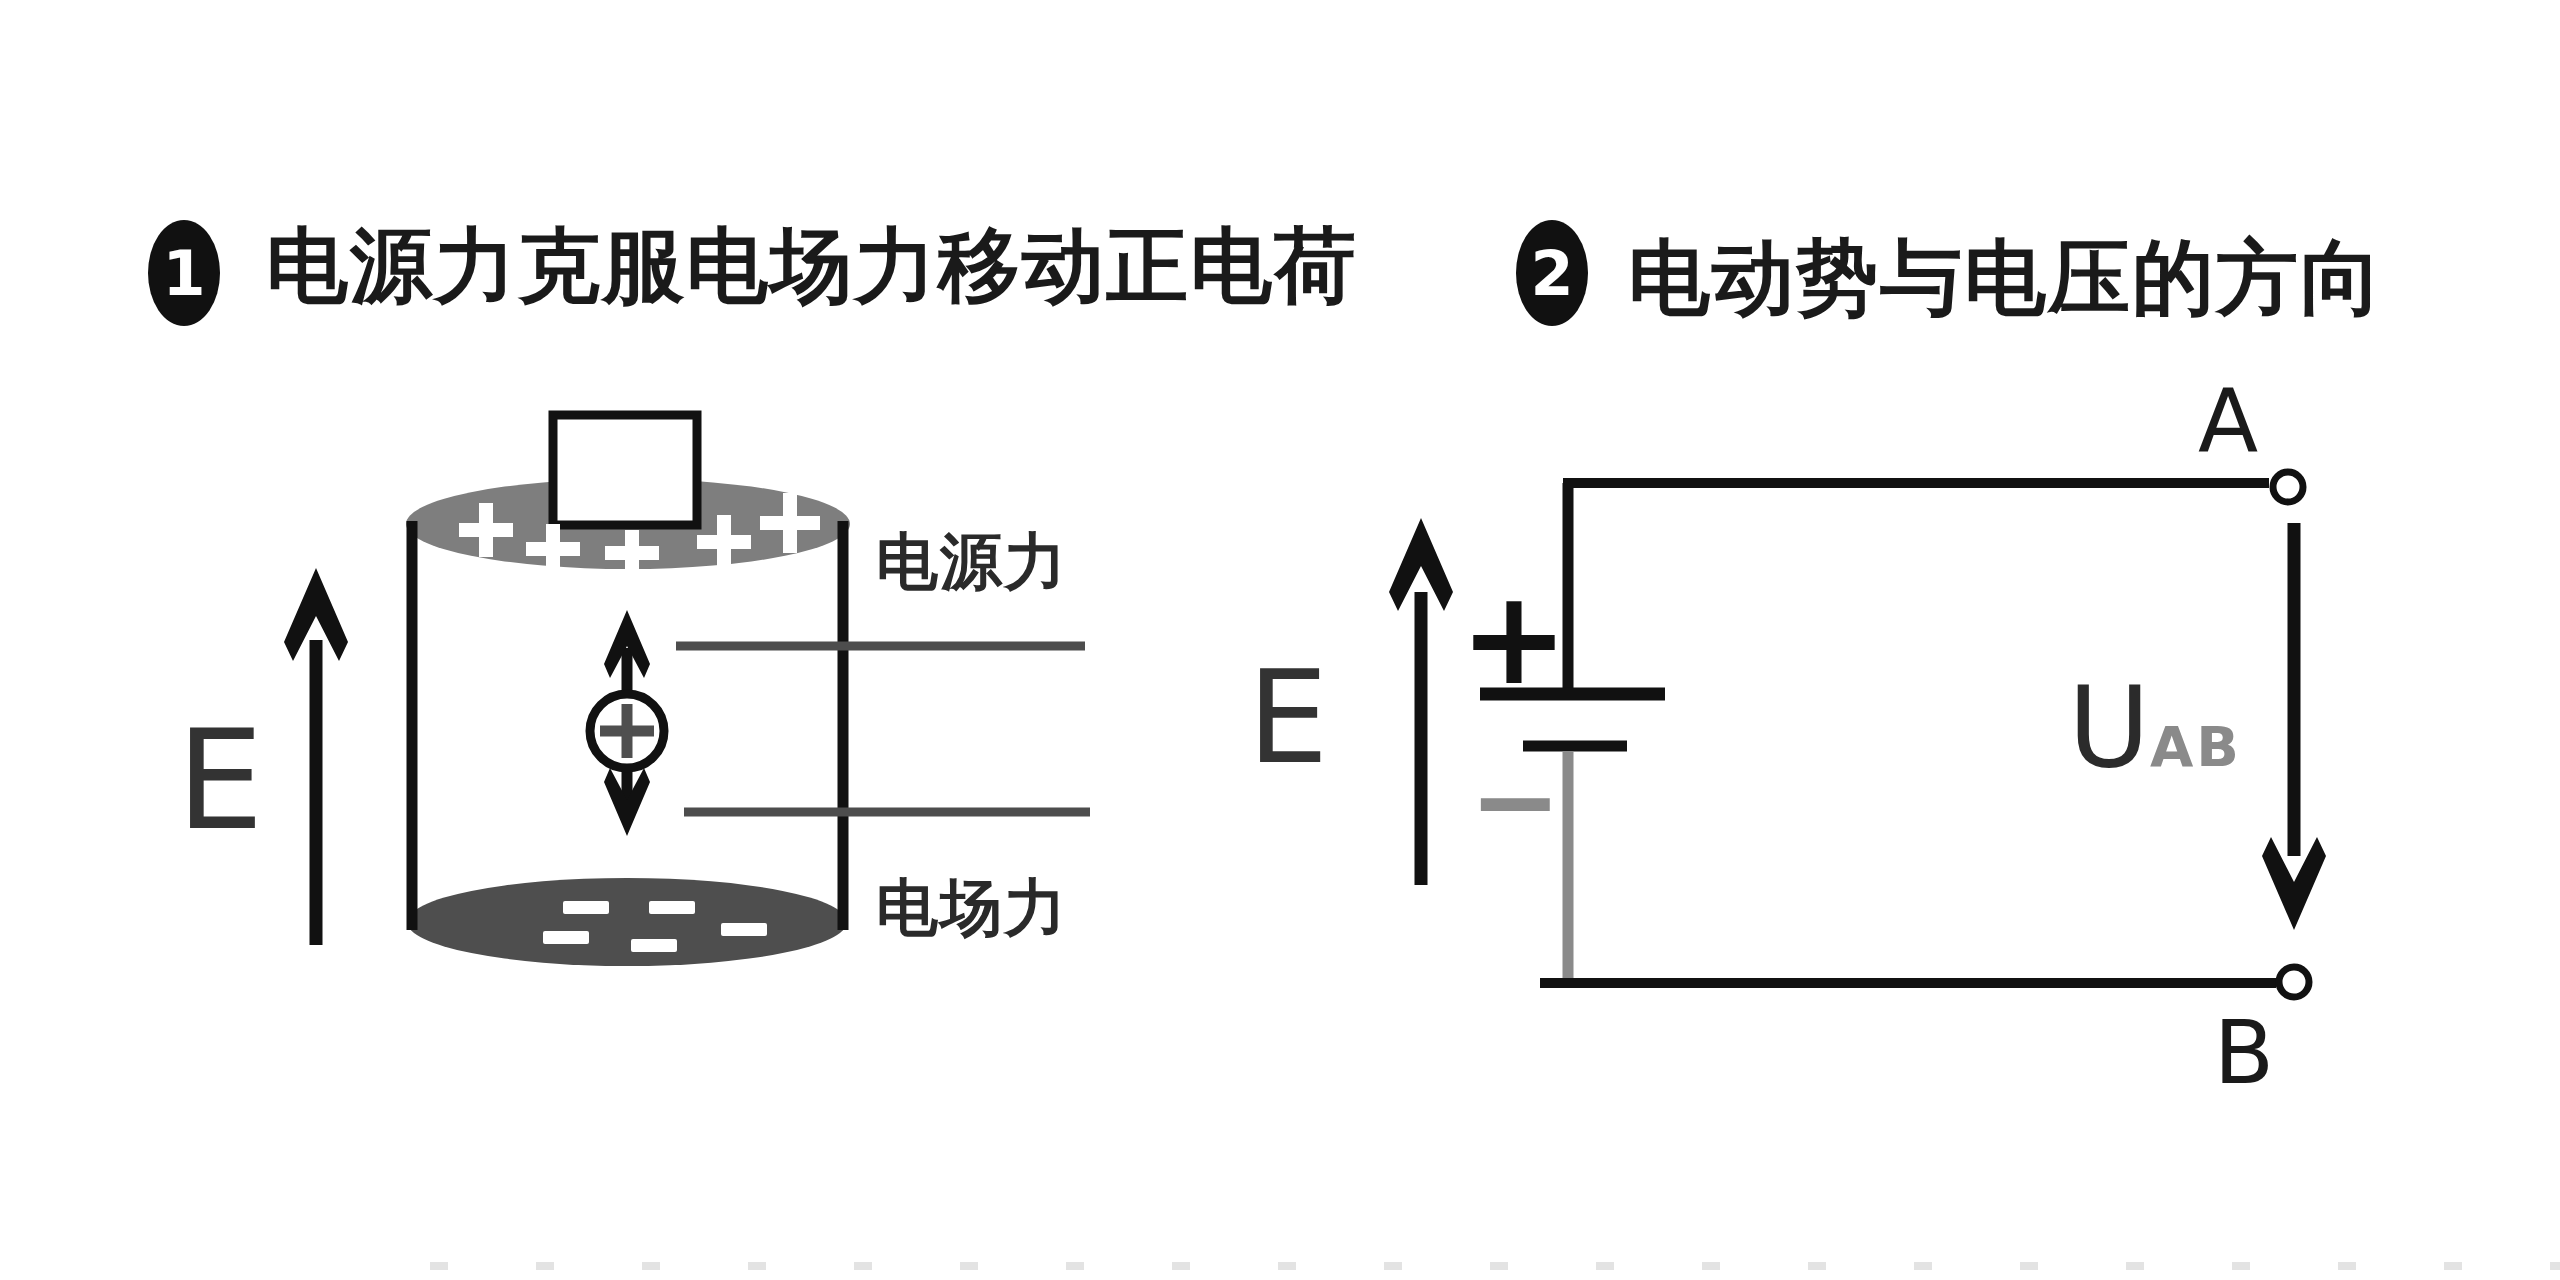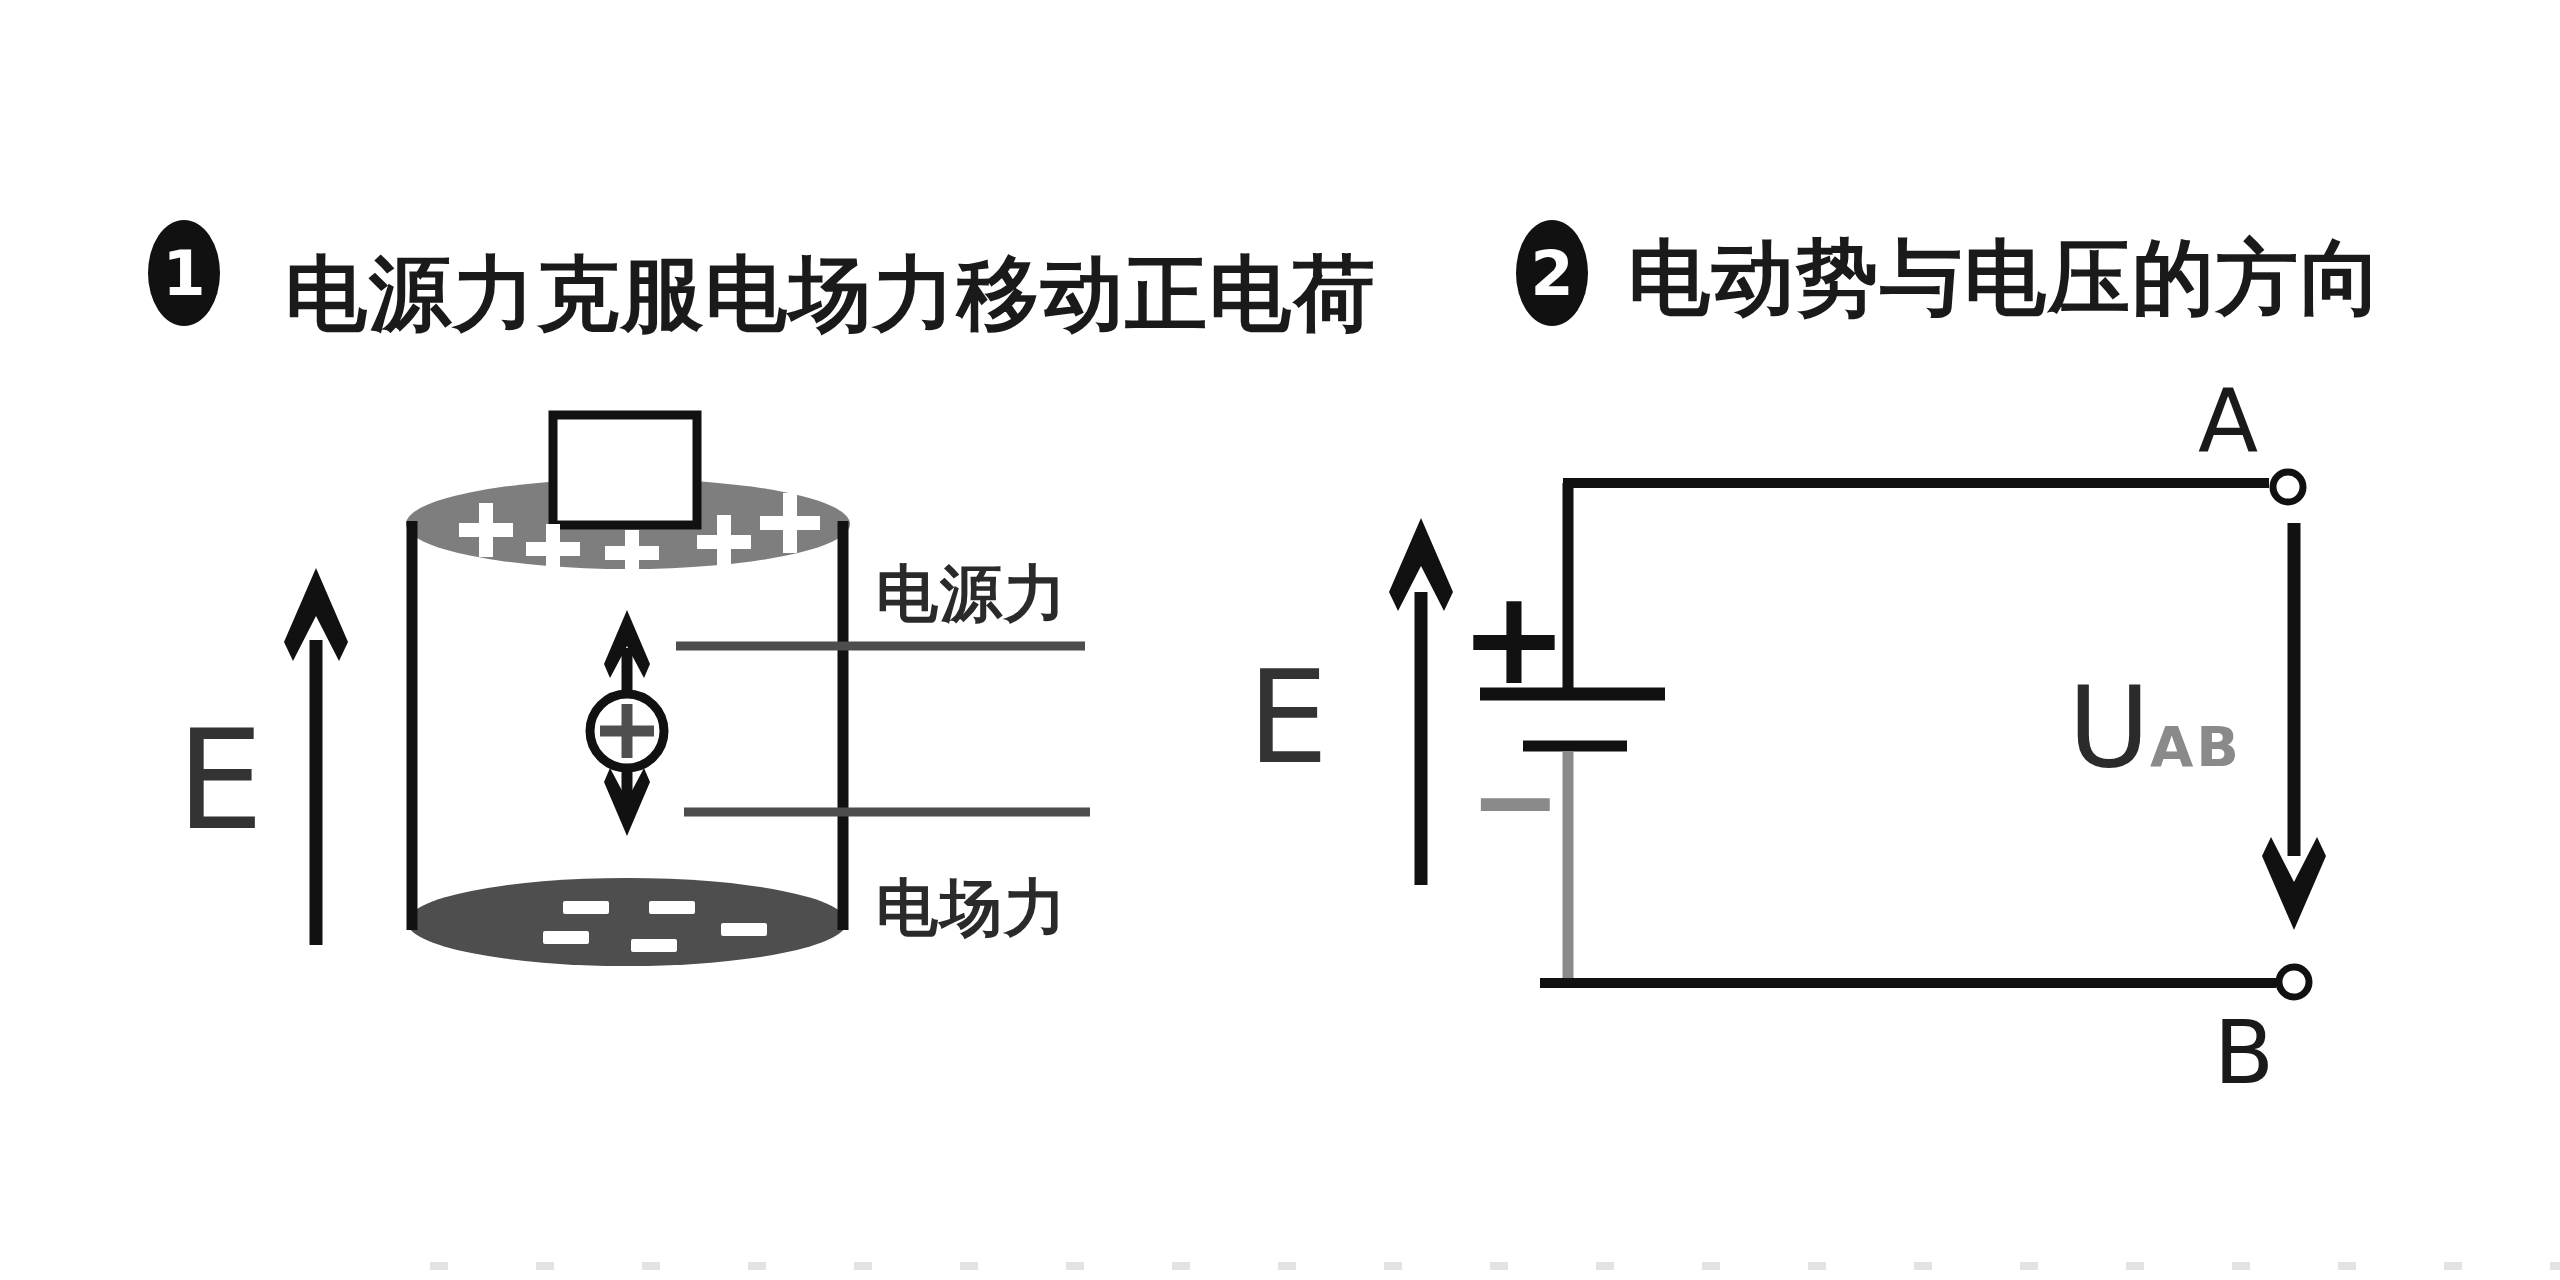--- a/index.html
+++ b/index.html
@@ -124,25 +124,25 @@
     <circle cx="2288" cy="487" r="15" fill="#ffffff" stroke="#111111" stroke-width="7"></circle>
     <circle cx="2294" cy="982" r="15" fill="#ffffff" stroke="#111111" stroke-width="7"></circle>
 
     <line x1="2294" y1="523" x2="2294" y2="856" stroke="#111111" stroke-width="13"></line>
     <polygon points="2294,930 2326,856 2317,837 2294,882 2271,837 2262,856" fill="#111111"></polygon>
   </svg>
 
   <div class="badge" style="left:148px;top:220px;">
     <span>1</span>
   </div>
-  <div class="title" style="left:266px;top:242px;margin-left:19px;">电源力克服电场力移动正电荷</div>
+  <div class="title" style="left:266px;top:214px;">电源力克服电场力移动正电荷</div>
 
   <div class="big-letter" style="left:168px;top:722px;width:104px;height:116px;font-size:138px;">E</div>
 
-  <div class="cjk-label" style="left:876px;top:560px;">电源力</div>
+  <div class="cjk-label" style="left:876px;top:528px;">电源力</div>
   <div class="cjk-label" style="left:876px;top:874px;">电场力</div>
 
   <div class="badge" style="left:1516px;top:220px;">
     <span>2</span>
   </div>
   <div class="title" style="left:1628px;top:226px;">电动势与电压的方向</div>
 
   <div class="big-letter" style="left:1238px;top:662px;width:100px;height:110px;font-size:128px;">E</div>
 
   <div class="sign" style="left:1462px;top:580px;width:104px;height:116px;font-size:130px;color:#111111;">+</div>

